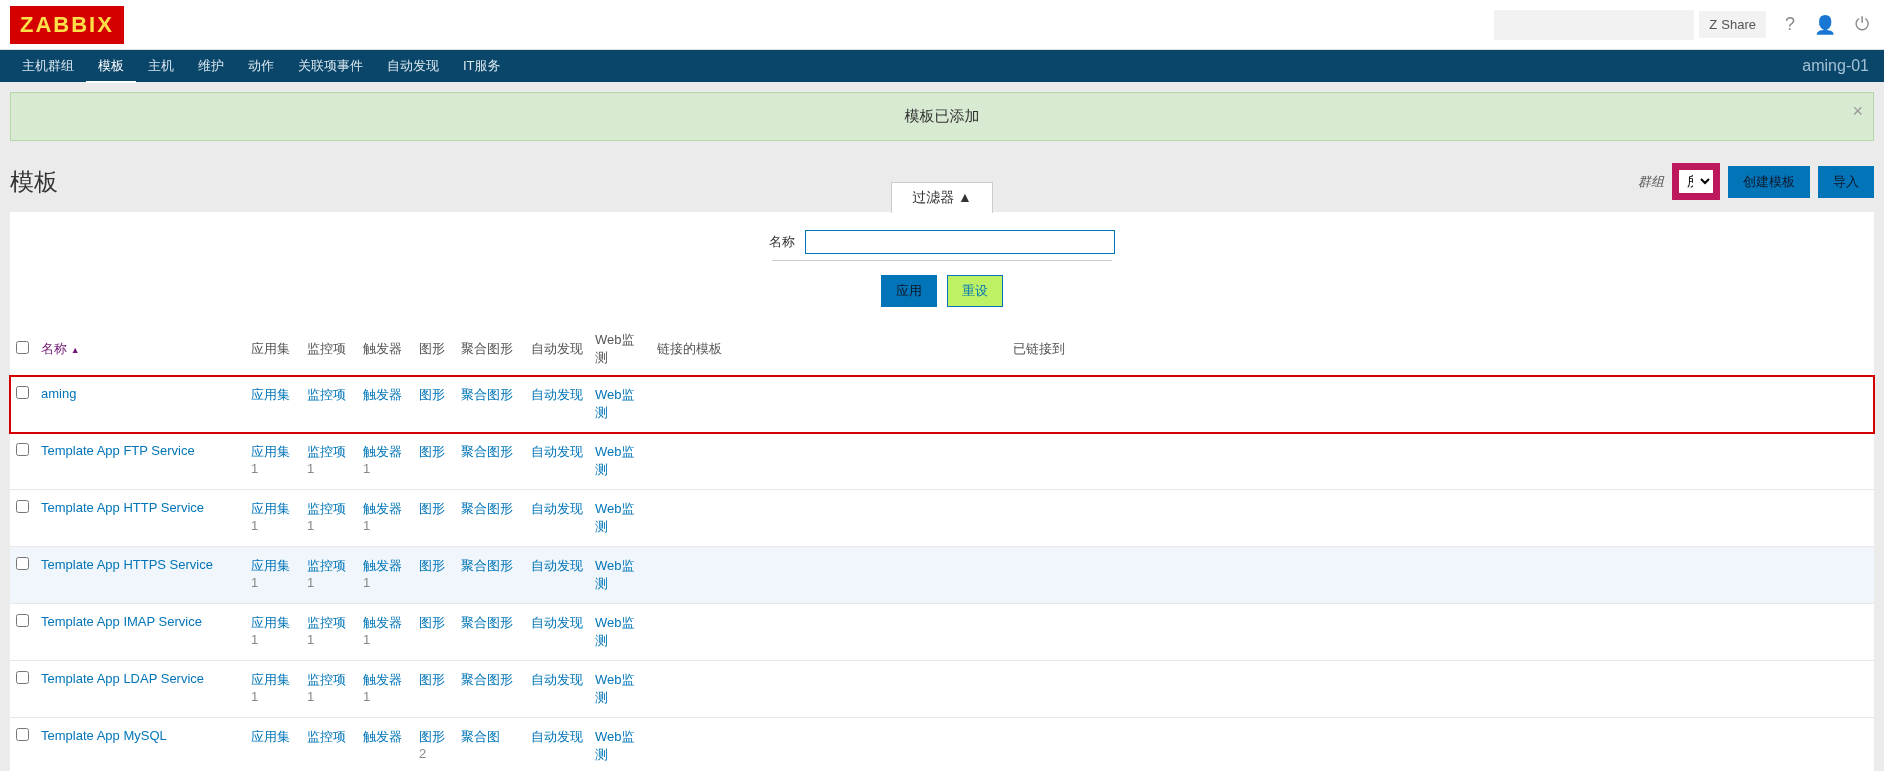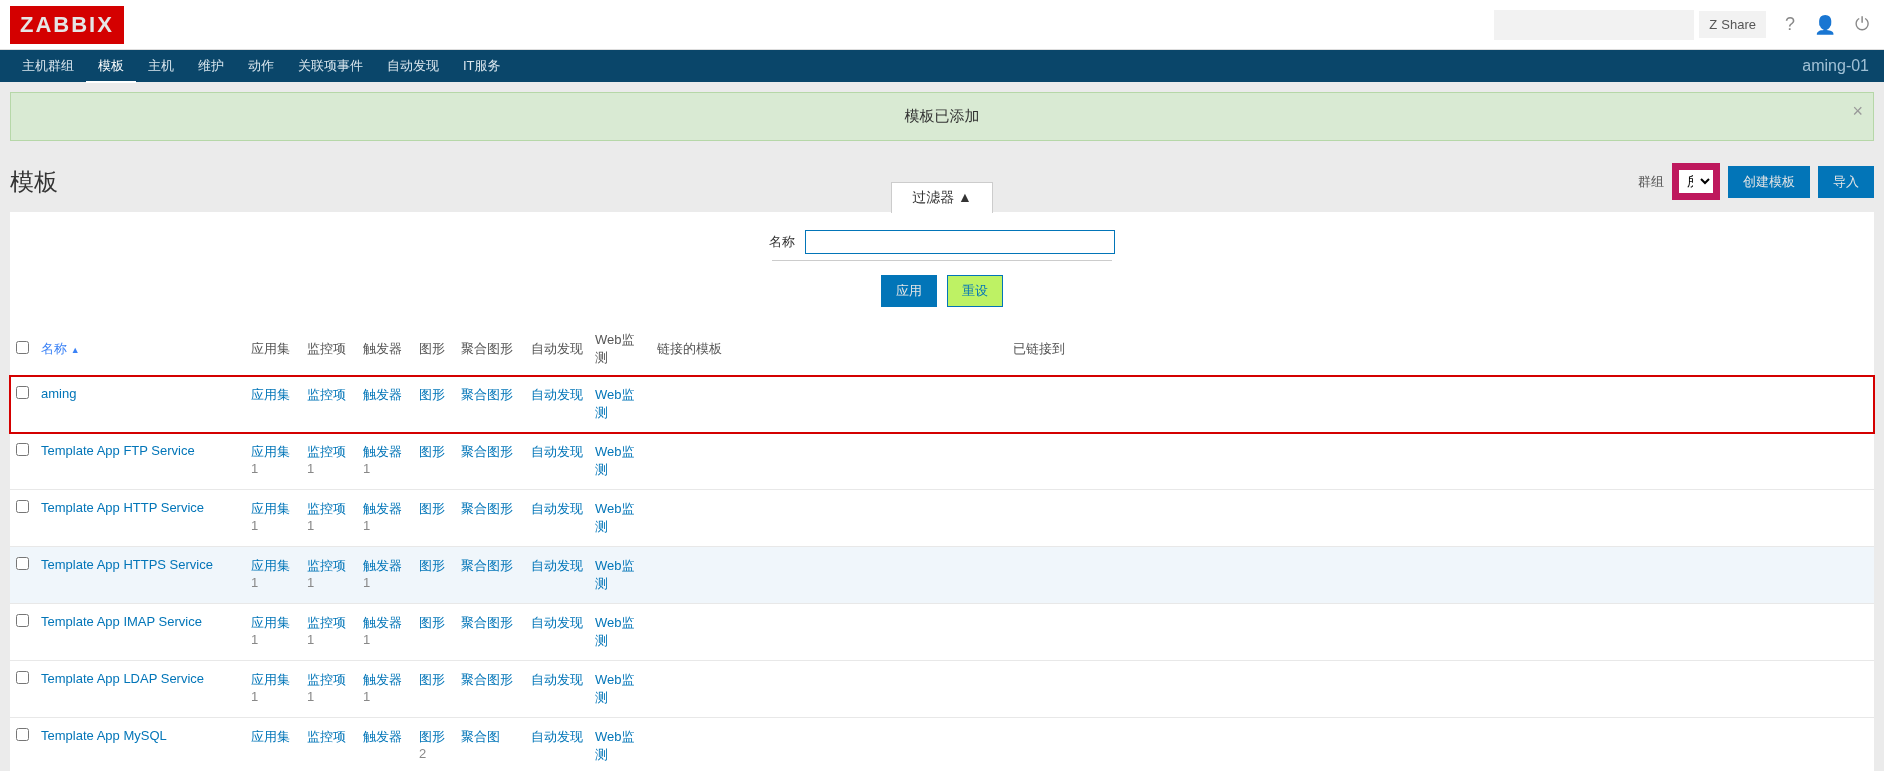--- a/index.html
+++ b/index.html
@@ -1,19 +1,19 @@
 <!DOCTYPE html>
 <html><head>
   <meta charset="utf-8">
   <style>
     * { box-sizing: border-box; margin: 0; padding: 0; }
     body { font-family: Arial, "Microsoft YaHei", sans-serif; font-size: 13px; color: #333; background: #ebebeb; }
     
     .top-nav { background: #fff; height: 50px; display: flex; align-items: center; padding: 0 10px; border-bottom: 1px solid #ddd; position: relative; }
-    .logo { background: #d40000; color: #e5e5e5; font-weight: bold; padding: 6px 10px; font-size: 22px; letter-spacing: 2px; font-family: Arial, sans-serif; }
+    .logo { background: #d40000; color: #fde047; font-weight: bold; padding: 6px 10px; font-size: 22px; letter-spacing: 2px; font-family: Arial, sans-serif; }
     .top-menu { display: flex; margin-left: 15px; }
     .top-menu-item { padding: 15px 12px; color: #333; cursor: pointer; font-size: 15px; position: relative; }
     .top-menu-item.active::after { content: ''; position: absolute; bottom: -1px; left: 50%; transform: translateX(-50%); border-left: 6px solid transparent; border-right: 6px solid transparent; border-bottom: 6px solid #0a466a; }
     .top-right { margin-left: auto; display: flex; align-items: center; gap: 12px; }
     .search-box { background: #f2f2f2; width: 200px; height: 30px; padding: 0 30px 0 8px; position: relative; border: none; }
     .search-icon { color: #888; position: absolute; right: 178px; font-size: 15px; cursor: pointer; }
     .search-wrap { position: relative; display: flex; align-items: center; }
     .search-wrap .search-icon { position: static; margin-left: -25px; }
     .share-btn { background: #f2f2f2; padding: 6px 10px; color: #555; display: flex; align-items: center; gap: 4px; cursor: pointer; }
     .icon-btn { color: #888; cursor: pointer; font-size: 18px; width: 24px; text-align: center; }
@@ -22,38 +22,38 @@
     .sub-nav-item { color: #d9e6ee; padding: 8px 12px; cursor: pointer; font-size: 13px; }
     .sub-nav-item.active { color: #fff; border-bottom: 2px solid #fff; padding-bottom: 6px; }
     .sub-nav-right { margin-left: auto; color: #a0c0d5; font-size: 16px; padding-right: 5px; }
     
     .alert-success { background: #d9ead3; border: 1px solid #b6d7a8; color: #333; padding: 14px; margin: 10px; text-align: center; position: relative; font-size: 15px; }
     .alert-close { position: absolute; right: 10px; top: 8px; color: #999; cursor: pointer; font-size: 18px; }
     
     .page-header { display: flex; align-items: center; padding: 12px 10px; }
     .page-title { font-size: 24px; color: #333; font-weight: normal; }
     .header-right { margin-left: auto; display: flex; align-items: center; gap: 8px; }
-    .header-right label { color: #555; }
+    .header-right label { color: #555; font-style: italic; }
     .select { border: 7px solid #be185d; padding: 3px 4px; background: #fff; width: 48px; }
     .btn { padding: 6px 14px; cursor: pointer; font-size: 13px; border: 1px solid transparent; }
-    .btn-primary { background: #0275b8; color: #e5e5e5; }
+    .btn-primary { background: #0275b8; color: #0f172a; }
     .btn-default { background: #bef264; color: #0275b8; border: 1px solid #0275b8; }
     
     .content-box { background: #fff; margin: 0 10px; padding-bottom: 10px; }
     .filter-tab { text-align: center; position: relative; height: 0; }
     .filter-tab span { background: #fff; border: 1px solid #ccc; border-bottom: none; padding: 6px 20px; display: inline-block; position: relative; top: -30px; cursor: pointer; font-size: 14px; }
     .filter-body { padding: 18px 10px 10px; text-align: center; }
     .filter-row { display: flex; justify-content: center; align-items: center; gap: 10px; margin-bottom: 6px; }
     .filter-input { width: 310px; height: 24px; border: 1px solid #0275b8; padding: 0 6px; }
     .filter-underline { width: 340px; border-bottom: 1px solid #ccc; margin: 4px auto 14px; }
     .filter-buttons { display: flex; justify-content: center; gap: 10px; }
     
     .data-table { width: 100%; border-collapse: collapse; margin-top: 6px; }
     .data-table th { text-align: left; padding: 8px 6px; font-weight: normal; color: #555; border-bottom: 1px solid #ddd; font-size: 13px; }
-    .data-table th.sortable { color: #3b82f6; cursor: pointer; }
+    .data-table th.sortable { color: #701a75; cursor: pointer; }
     .data-table td { padding: 10px 6px; border-bottom: 1px solid #e8e8e8; vertical-align: top; font-size: 13px; }
     .data-table td a, .data-table td .link { color: #0275b8; cursor: pointer; text-decoration: none; }
     .data-table td .count { color: #888; margin-left: 1px; }
     .checkbox-cell { width: 24px; }
     .highlighted-row td { background: #fff; }
     .highlighted-row { outline: 2px solid #d40000; outline-offset: -1px; }
     .row-alt td { background: #f0f6fb; }
     
     .col-name { width: 210px; }
     .col-app { width: 56px; }

